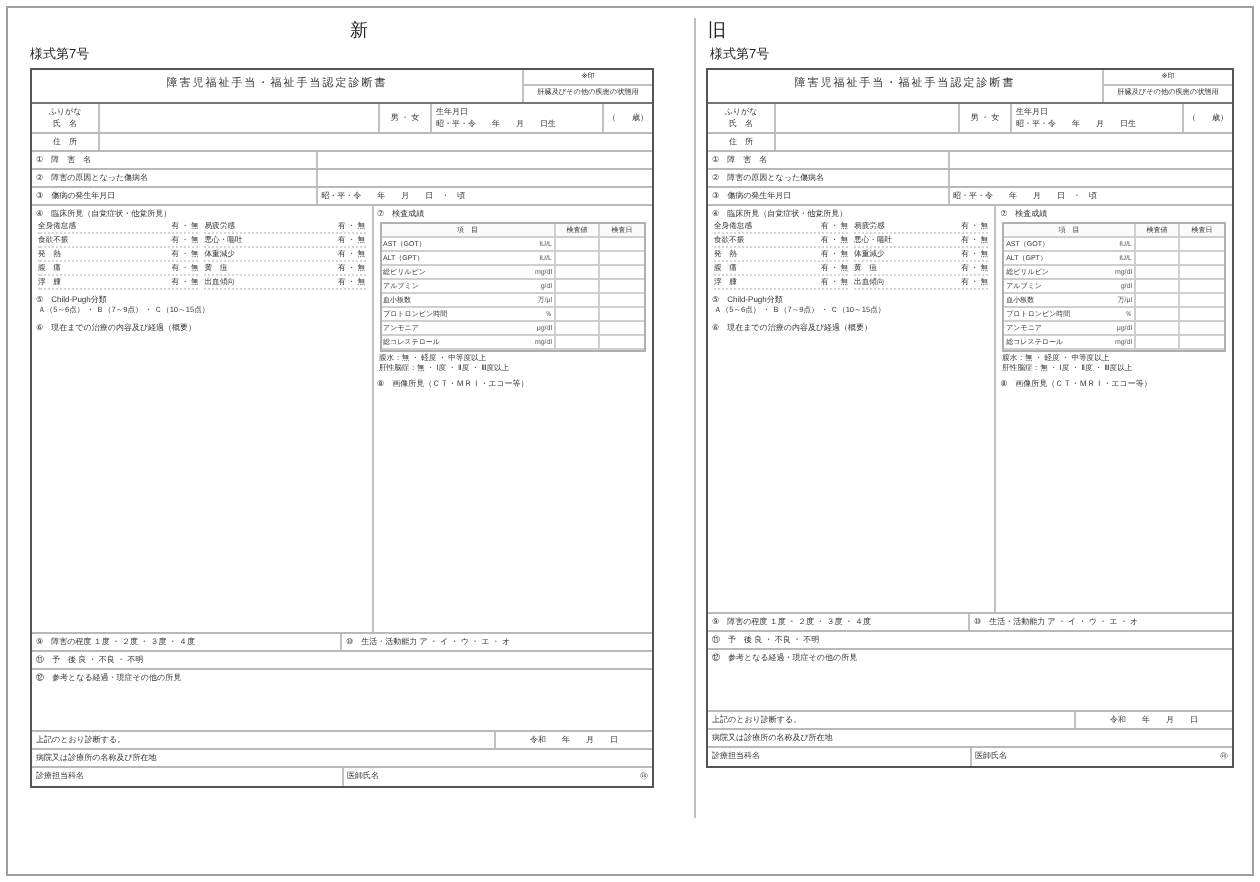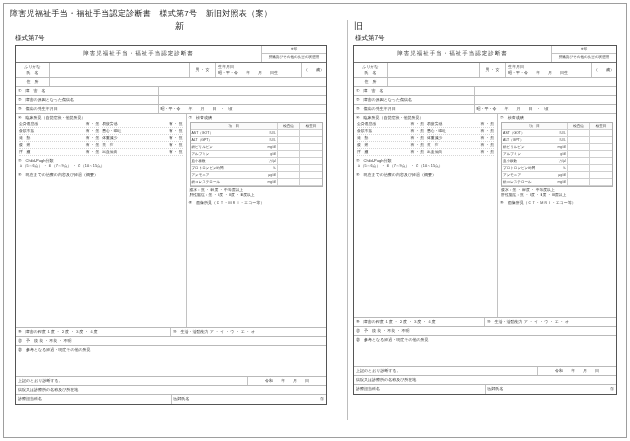--- a/index.html
+++ b/index.html
@@ -57,21 +57,20 @@
   .remarks-blank { height:22px; }
   .datecell { width:78px; text-align:center; white-space:nowrap; }
   .footer-row { height:9px; }
   .last-row { border-bottom:none; }
   .sig-cell { display:flex; justify-content:space-between; }
 </style>
 </head>
 <body>
 
 <div class="sheet">
-  <div class="doc-title">障害児福祉手当・福祉手当認定診断書　様式第7号　新旧対照表（案）</div>
 
   <div class="halves">
 
     <div class="half half--new">
       <div class="col-label">新</div>
       <div class="page-label">様式第7号</div>
       <div class="form-slot">
   <div class="form">
 
     <div class="fr title-row">

